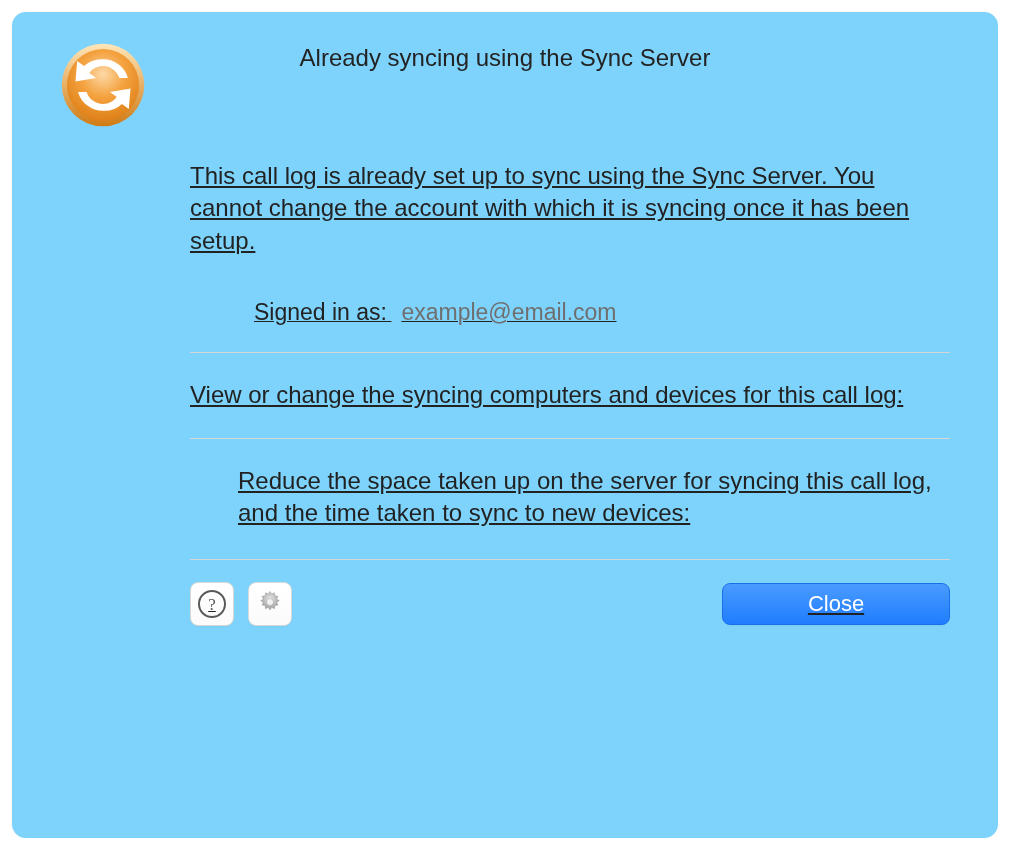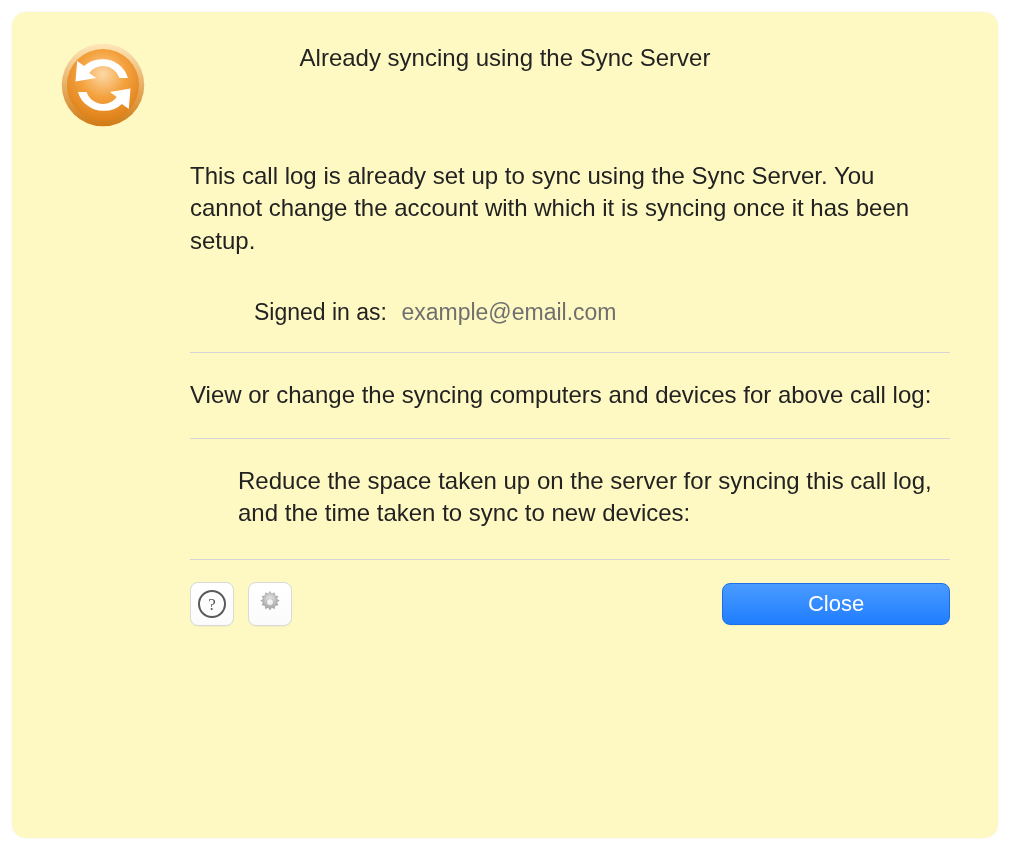--- a/index.html
+++ b/index.html
@@ -15,21 +15,21 @@
     box-sizing: border-box;
     width: 1010px;
     height: 850px;
     padding: 12px;
     background: #ffffff;
   }
   .panel {
     box-sizing: border-box;
     width: 100%;
     height: 100%;
-    background: #fef9c3;
+    background: #7dd3fc;
     border-radius: 14px;
     box-shadow: 0 0 0 1px rgba(0,0,0,0.02);
     position: relative;
     padding: 30px 48px 36px 48px;
   }
 
   
   .header {
     display: flex;
     align-items: flex-start;
@@ -46,20 +46,21 @@
     text-align: center;
     margin-top: 2px;
     margin-left: -130px; 
   }
 
   
   .content {
     margin-left: 130px; 
     margin-top: 28px;
     color: #222;
+    text-decoration: underline;
   }
 
   .intro {
     font-size: 24px;
     line-height: 1.35;
     color: #222;
   }
 
   .row {
     display: flex;
@@ -200,21 +201,21 @@
       <div class="row signed-in">
         <div class="left">
           <span class="label">Signed in as:</span>
           <span class="email">example@email.com</span>
         </div>
       </div>
 
       <hr class="divider">
 
       <div class="row">
-        <div class="left section-text">View or change the syncing computers and devices for above call log:</div>
+        <div class="left section-text">View or change the syncing computers and devices for this call log:</div>
       </div>
 
       <hr class="divider">
 
       <div class="row" style="align-items:flex-end;margin-left:48px;">
         <div class="left section-text">Reduce the space taken up on the server for syncing this call log, and the time taken to sync to new devices:</div>
       </div>
 
       <hr class="divider" style="margin-top:30px; margin-bottom:18px;">
 

